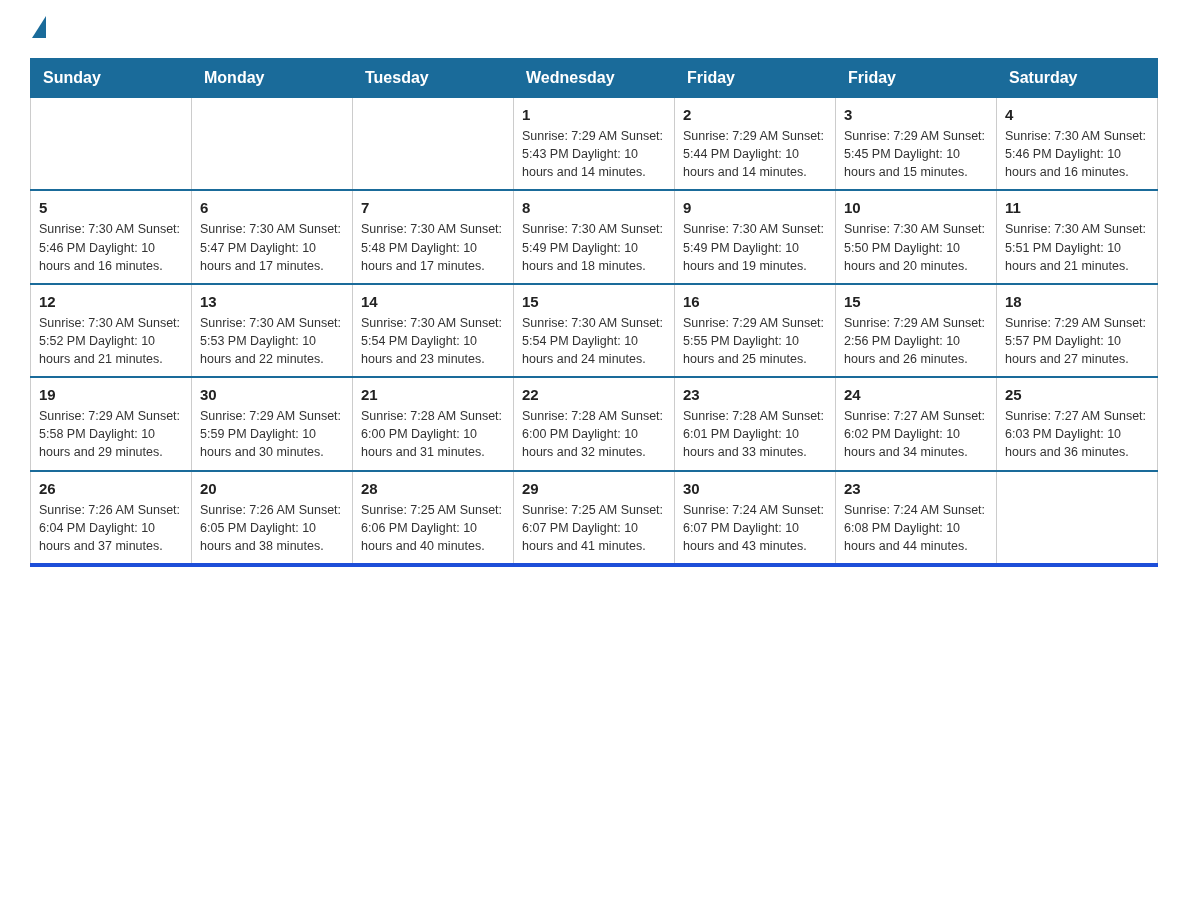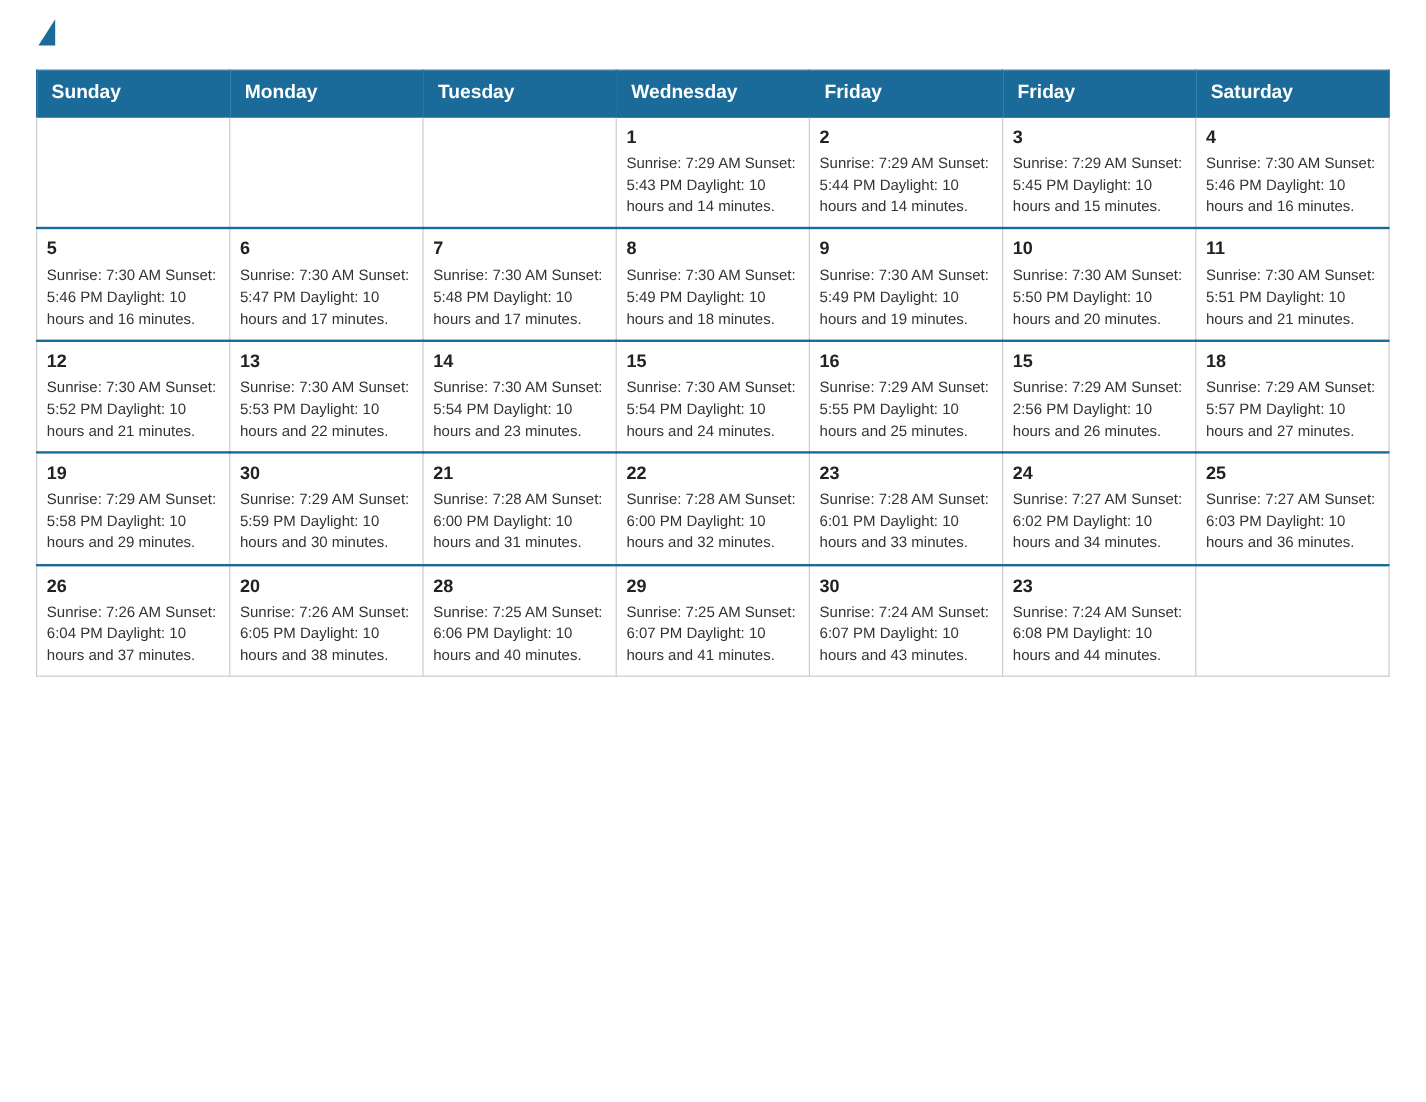--- a/index.html
+++ b/index.html
@@ -93,21 +93,21 @@
     }
     .day-info {
       font-size: 12.5px;
       color: #333;
       line-height: 1.45;
     }
     .calendar tbody tr {
       border-bottom: 2px solid #1a6b9a;
     }
     .calendar tbody tr:last-child {
-      border-bottom: 1px solid #1d4ed8;
+      border-bottom: 4px solid #1d4ed8;
     }
   </style>
 </head>
 <body>
 
 <div class="header">
   <div class="logo">
     <div class="logo-top">
       <span class="logo-general"></span>
       <div class="logo-triangle"></div>

